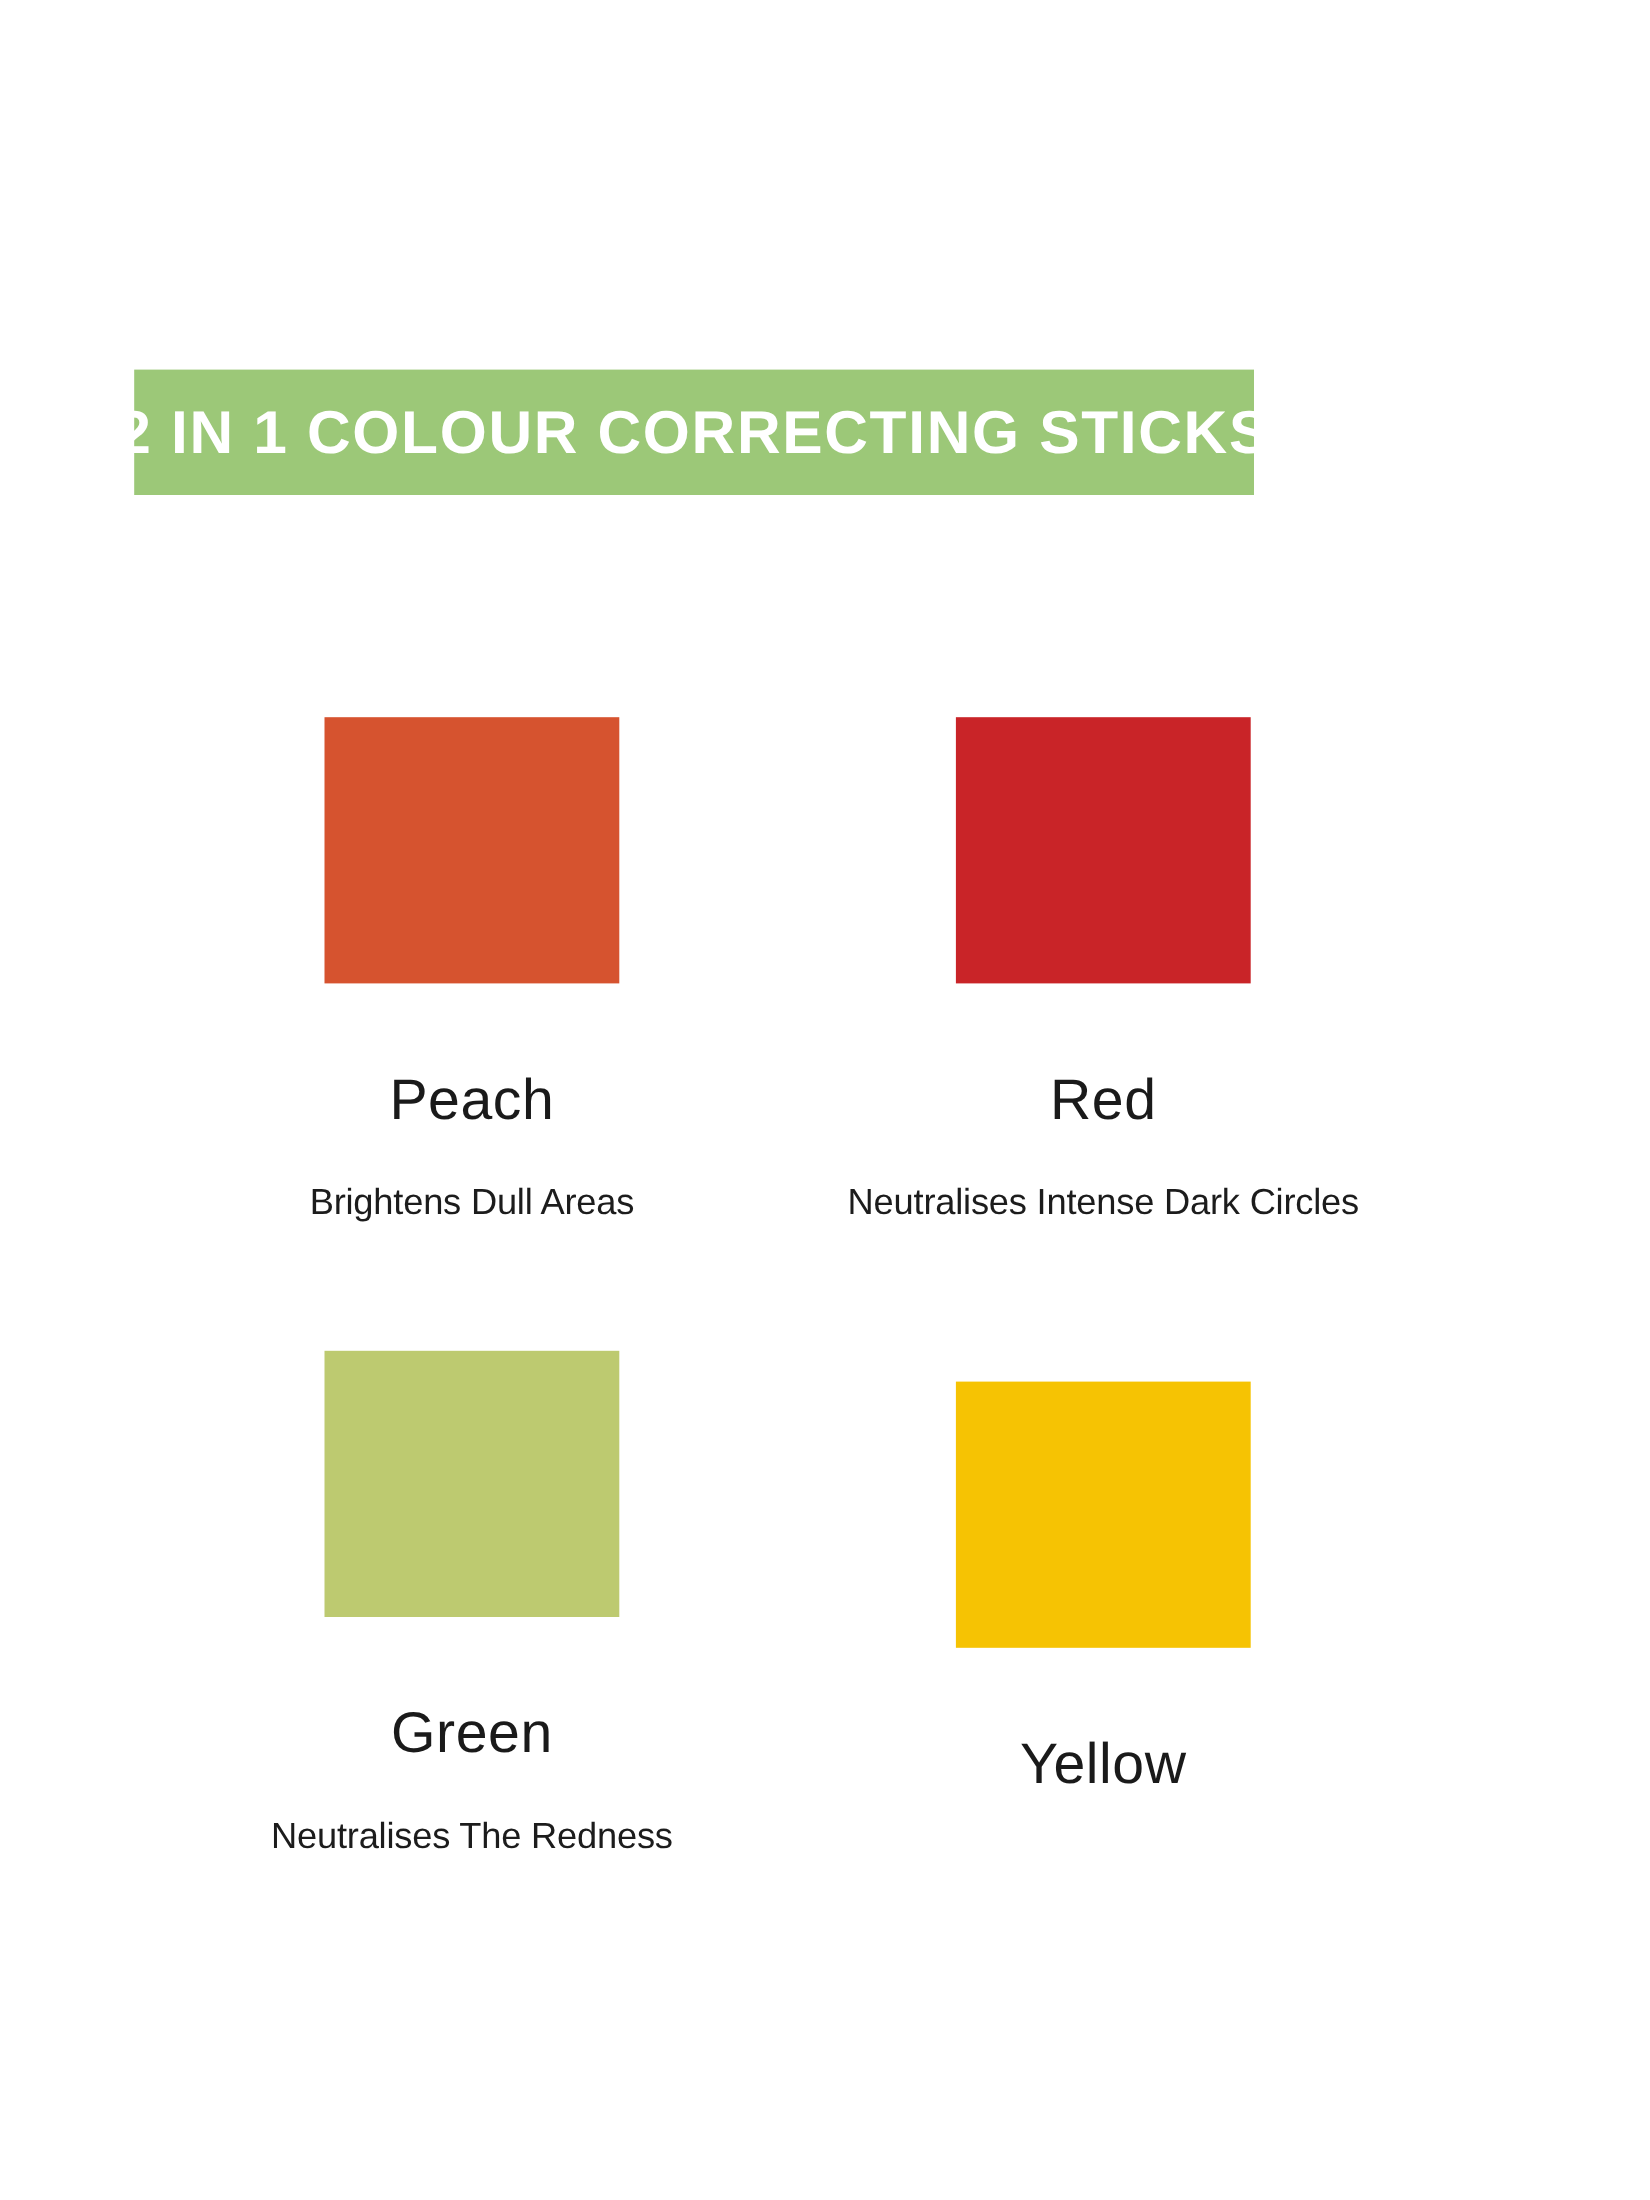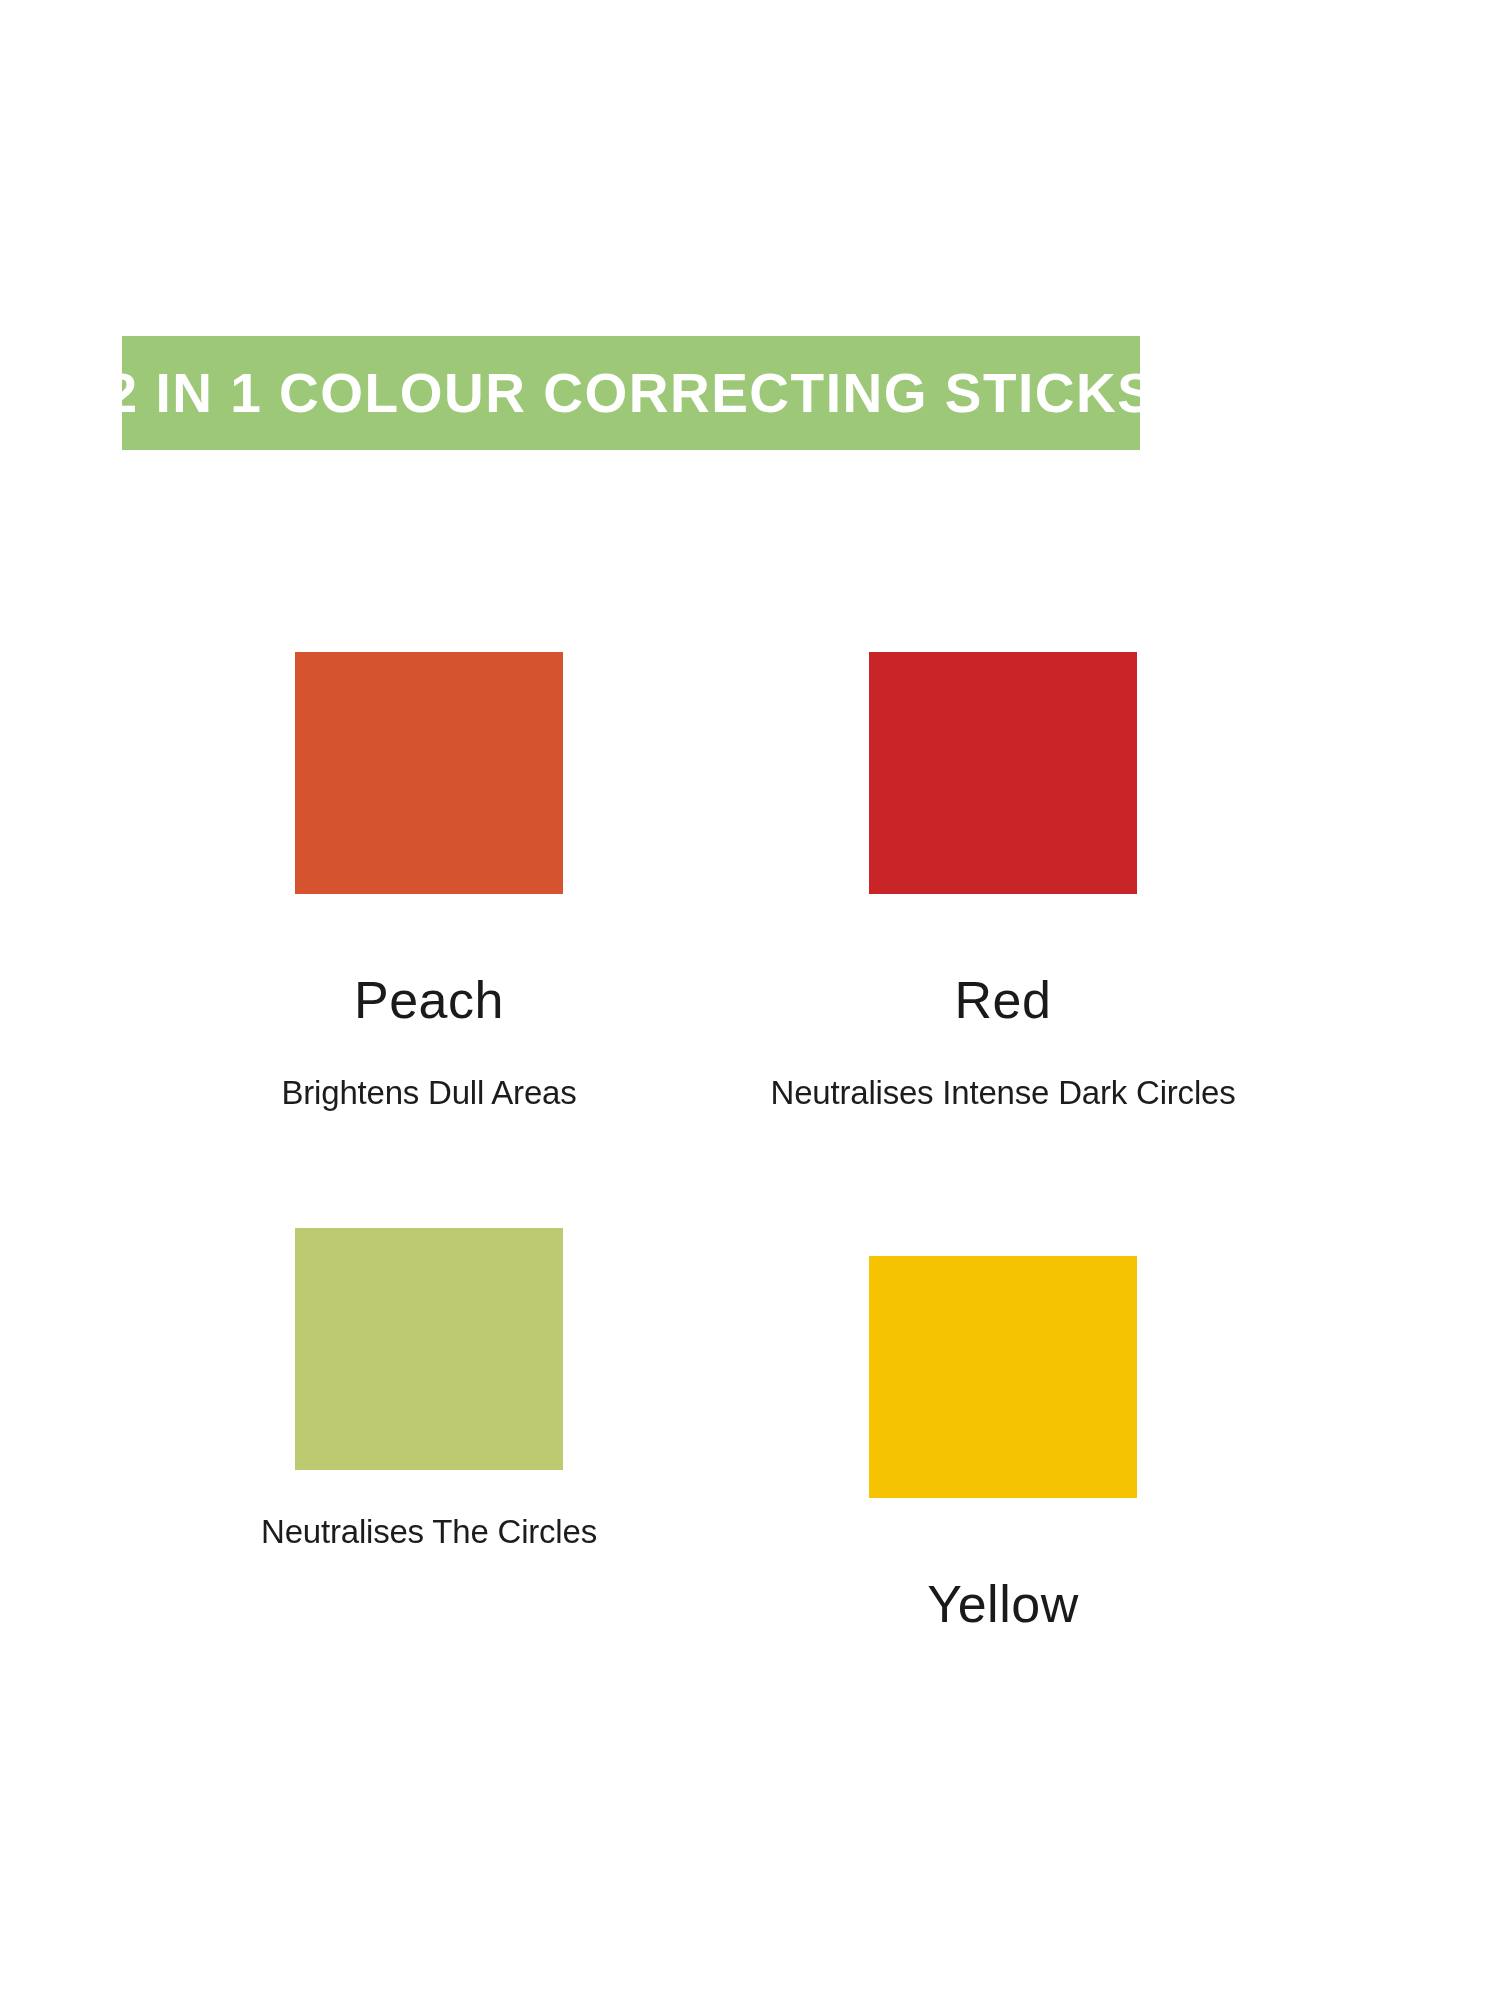--- a/index.html
+++ b/index.html
@@ -84,21 +84,22 @@
   </section>
 
   <section class="cell cell-peach">
     <div class="swatch" style="background: rgb(214, 83, 47);"></div>
     <h2 class="swatch-title">Peach</h2>
     <p class="swatch-desc">Brightens Dull Areas</p>
   </section>
 
   <section class="cell cell-green">
     <div class="swatch" style="background: rgb(189, 202, 112);"></div>
-    <p class="swatch-desc">Neutralises The Circles</p>
+    <h2 class="swatch-title">Green</h2>
+    <p class="swatch-desc">Neutralises The Redness</p>
   </section>
 
   <section class="cell cell-yellow">
     <div class="swatch" style="background: rgb(246, 195, 3);"></div>
     <h2 class="swatch-title">Yellow</h2>
   </section>
 
 </div>
 
 </body></html>

